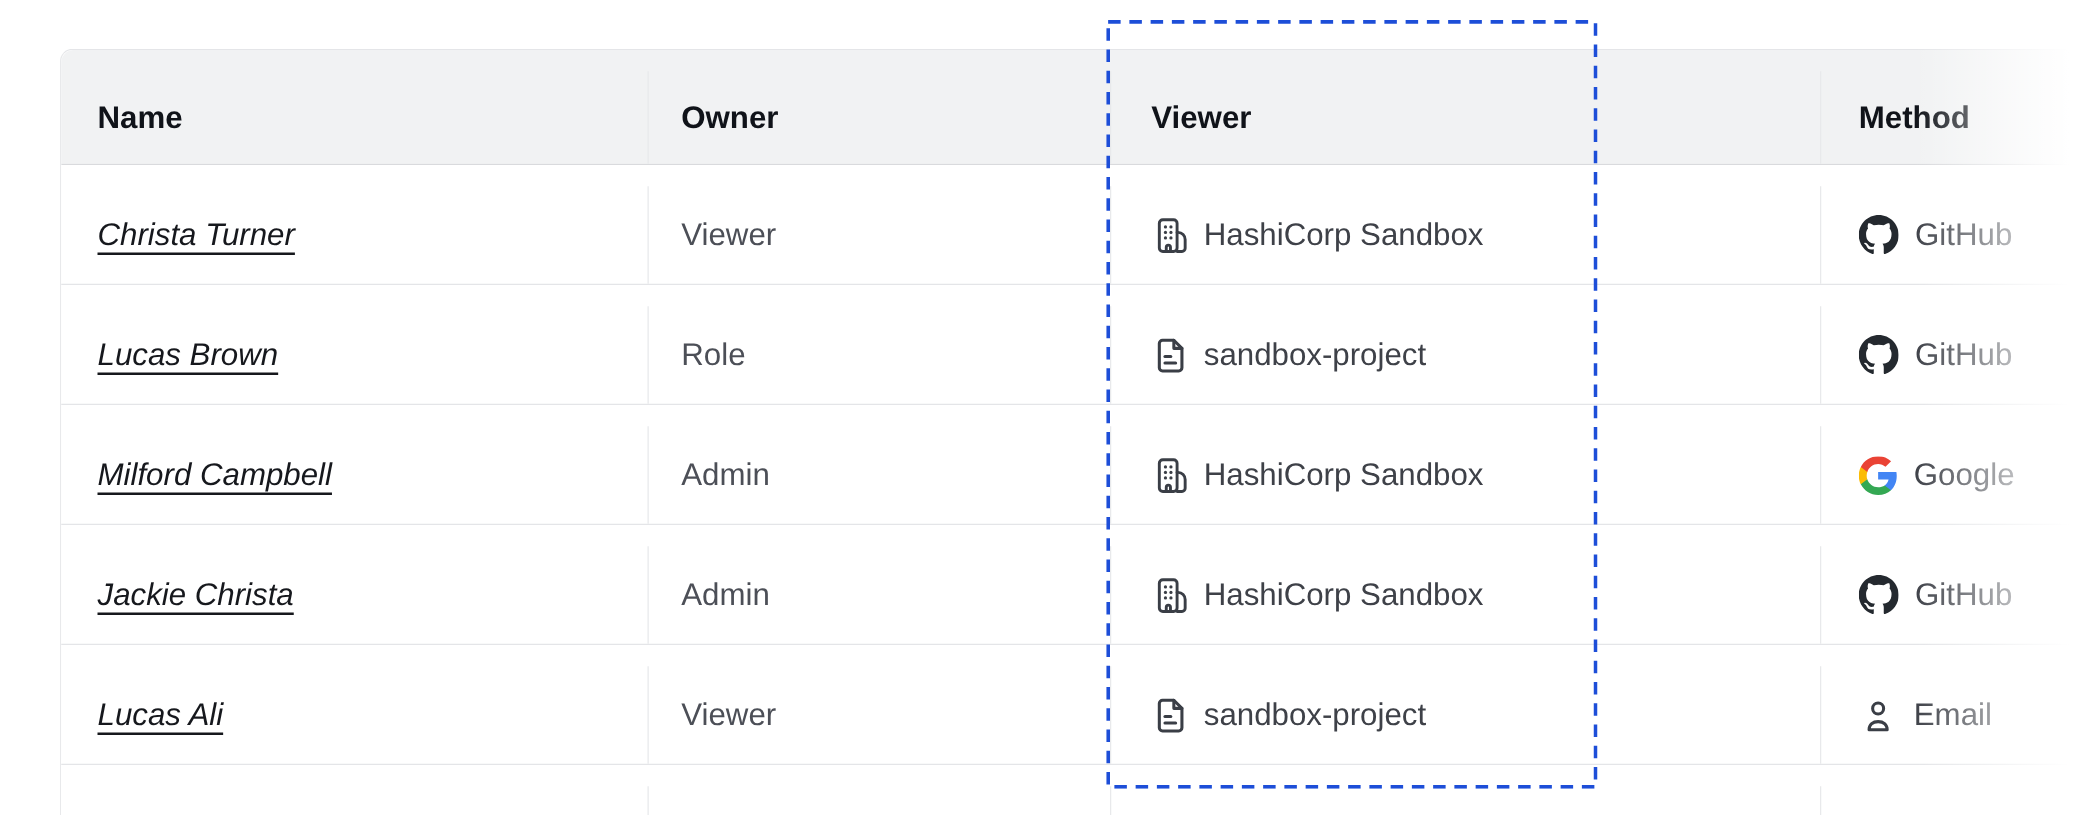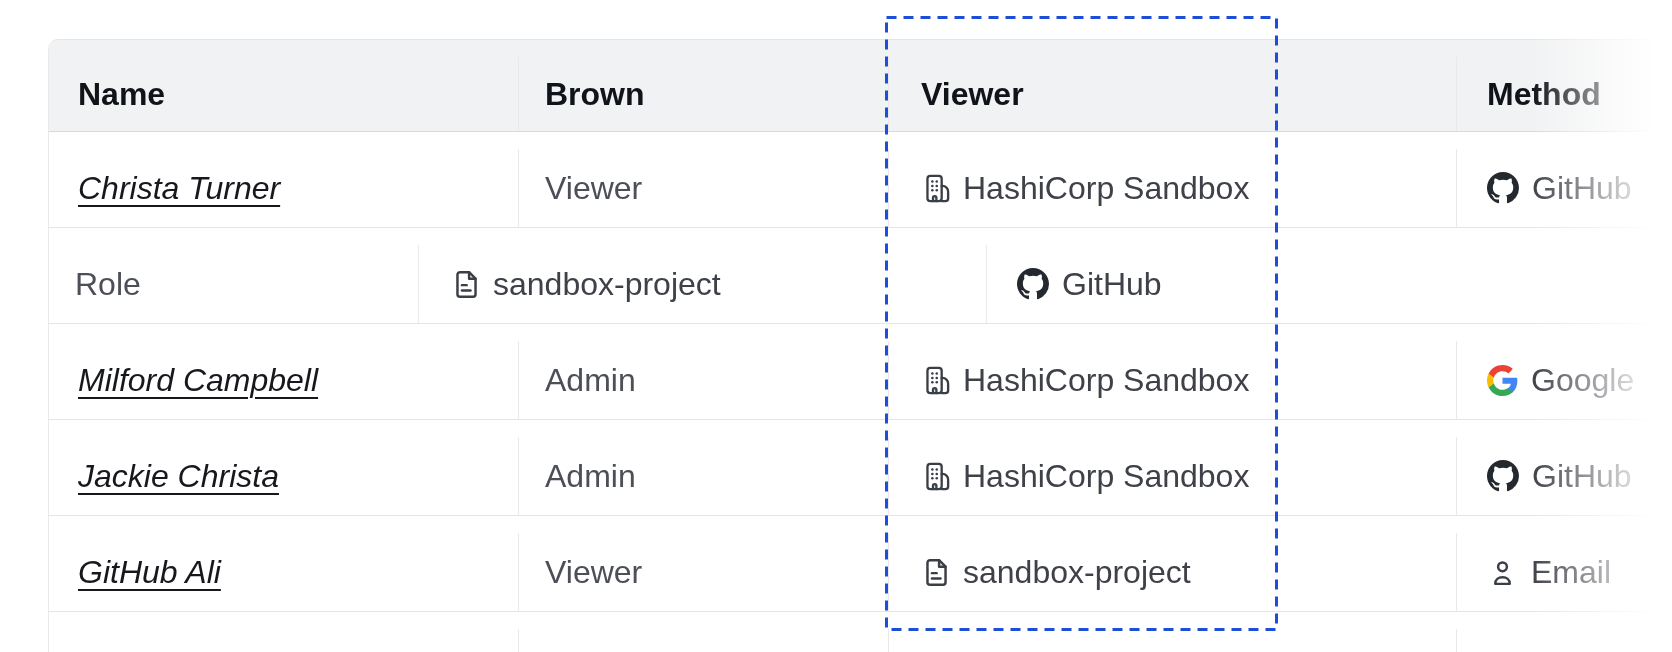--- a/index.html
+++ b/index.html
@@ -34,21 +34,21 @@
     border-top-left-radius:10px;
   }
   .row{
     display:flex;height:96px;box-sizing:border-box;
     border-bottom:1px solid var(--row-border);
     background:#fff;
   }
   .row.partial{height:41px;border-bottom:none;overflow:hidden;}
   .cell,.th{
     display:flex;align-items:center;box-sizing:border-box;
-    font-size:32px;color:var(--secondary-text);margin-top:17px;
+    font-size:25px;color:var(--secondary-text);margin-top:17px;
   }
   .th{font-weight:700;color:#101319;}
   .col-name{width:470px;padding-left:29px;border-right:1px solid var(--column-border);}
   .col-role{width:370px;padding-left:26px;border-right:1px solid var(--column-border);}
   .col-scope{width:568px;padding-left:32px;border-right:1px solid var(--column-border);gap:11px;}
   .col-method{width:264px;padding-left:30px;gap:13px;}
   .cell.col-role{color:var(--role-text);}
   .name-link{
     color:var(--name-color);font-weight:500;text-decoration:underline;
     text-decoration-thickness:2px;text-underline-offset:6px;cursor:pointer;font-style:italic;
@@ -112,21 +112,21 @@
     </symbol>
   </defs>
 </svg>
 
 <div class="stage" data-name="members-page">
 
   <div class="table" data-name="members-table">
 
     <div class="thead" data-name="table-header-row">
       <div class="th col-name" data-name="column-header-name">Name</div>
-      <div class="th col-role" data-name="column-header-role">Brown</div>
+      <div class="th col-role" data-name="column-header-role">Owner</div>
       <div class="th col-scope" data-name="column-header-scope">Viewer</div>
       <div class="th col-method" data-name="column-header-method">Method</div>
     </div>
 
     <div class="row" data-name="table-row">
       <div class="cell col-name" data-name="name-cell">
         <a class="name-link" data-name="member-name-link">Christa Turner</a>
       </div>
       <div class="cell col-role" data-name="role-cell">
           <span data-name="role-value">Viewer</span>
@@ -143,20 +143,23 @@
         <span class="cell-icon" data-name="github-icon">
             <svg>
               <use href="#sym-github-icon"></use>
             </svg>
           </span>
         <span data-name="method-value">GitHub</span>
       </div>
     </div>
 
     <div class="row" data-name="table-row">
+      <div class="cell col-name" data-name="name-cell">
+        <a class="name-link" data-name="member-name-link">Lucas Brown</a>
+      </div>
       <div class="cell col-role" data-name="role-cell">
           <span data-name="role-value">Role</span>
         </div>
       <div class="cell col-scope" data-name="scope-cell">
         <span class="cell-icon" data-name="file-document-icon">
             <svg>
               <use href="#sym-file-document-icon"></use>
             </svg>
           </span>
         <span data-name="scope-value">sandbox-project</span>
@@ -216,21 +219,21 @@
             <svg>
               <use href="#sym-github-icon"></use>
             </svg>
           </span>
         <span data-name="method-value">GitHub</span>
       </div>
     </div>
 
     <div class="row" data-name="table-row">
       <div class="cell col-name" data-name="name-cell">
-        <a class="name-link" data-name="member-name-link">GitHub Ali</a>
+        <a class="name-link" data-name="member-name-link">Lucas Ali</a>
       </div>
       <div class="cell col-role" data-name="role-cell">
           <span data-name="role-value">Viewer</span>
         </div>
       <div class="cell col-scope" data-name="scope-cell">
         <span class="cell-icon" data-name="file-document-icon">
             <svg>
               <use href="#sym-file-document-icon"></use>
             </svg>
           </span>

